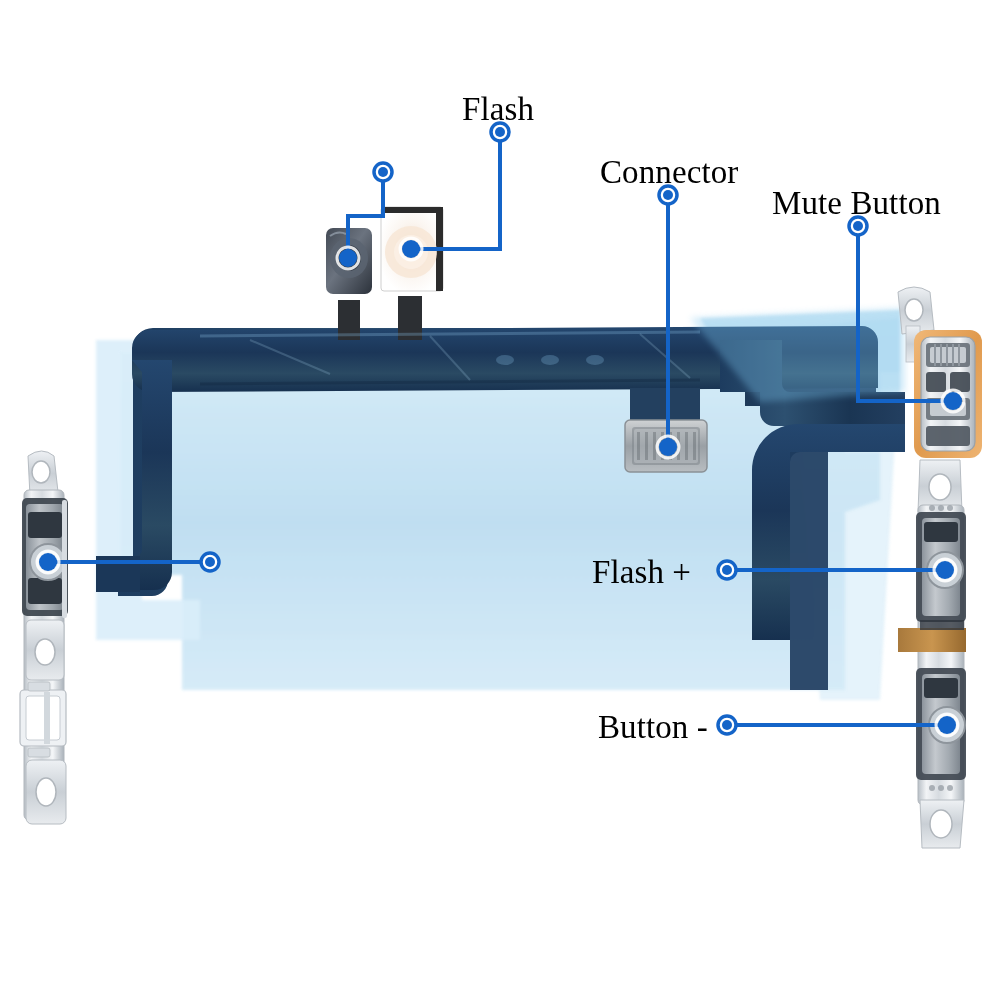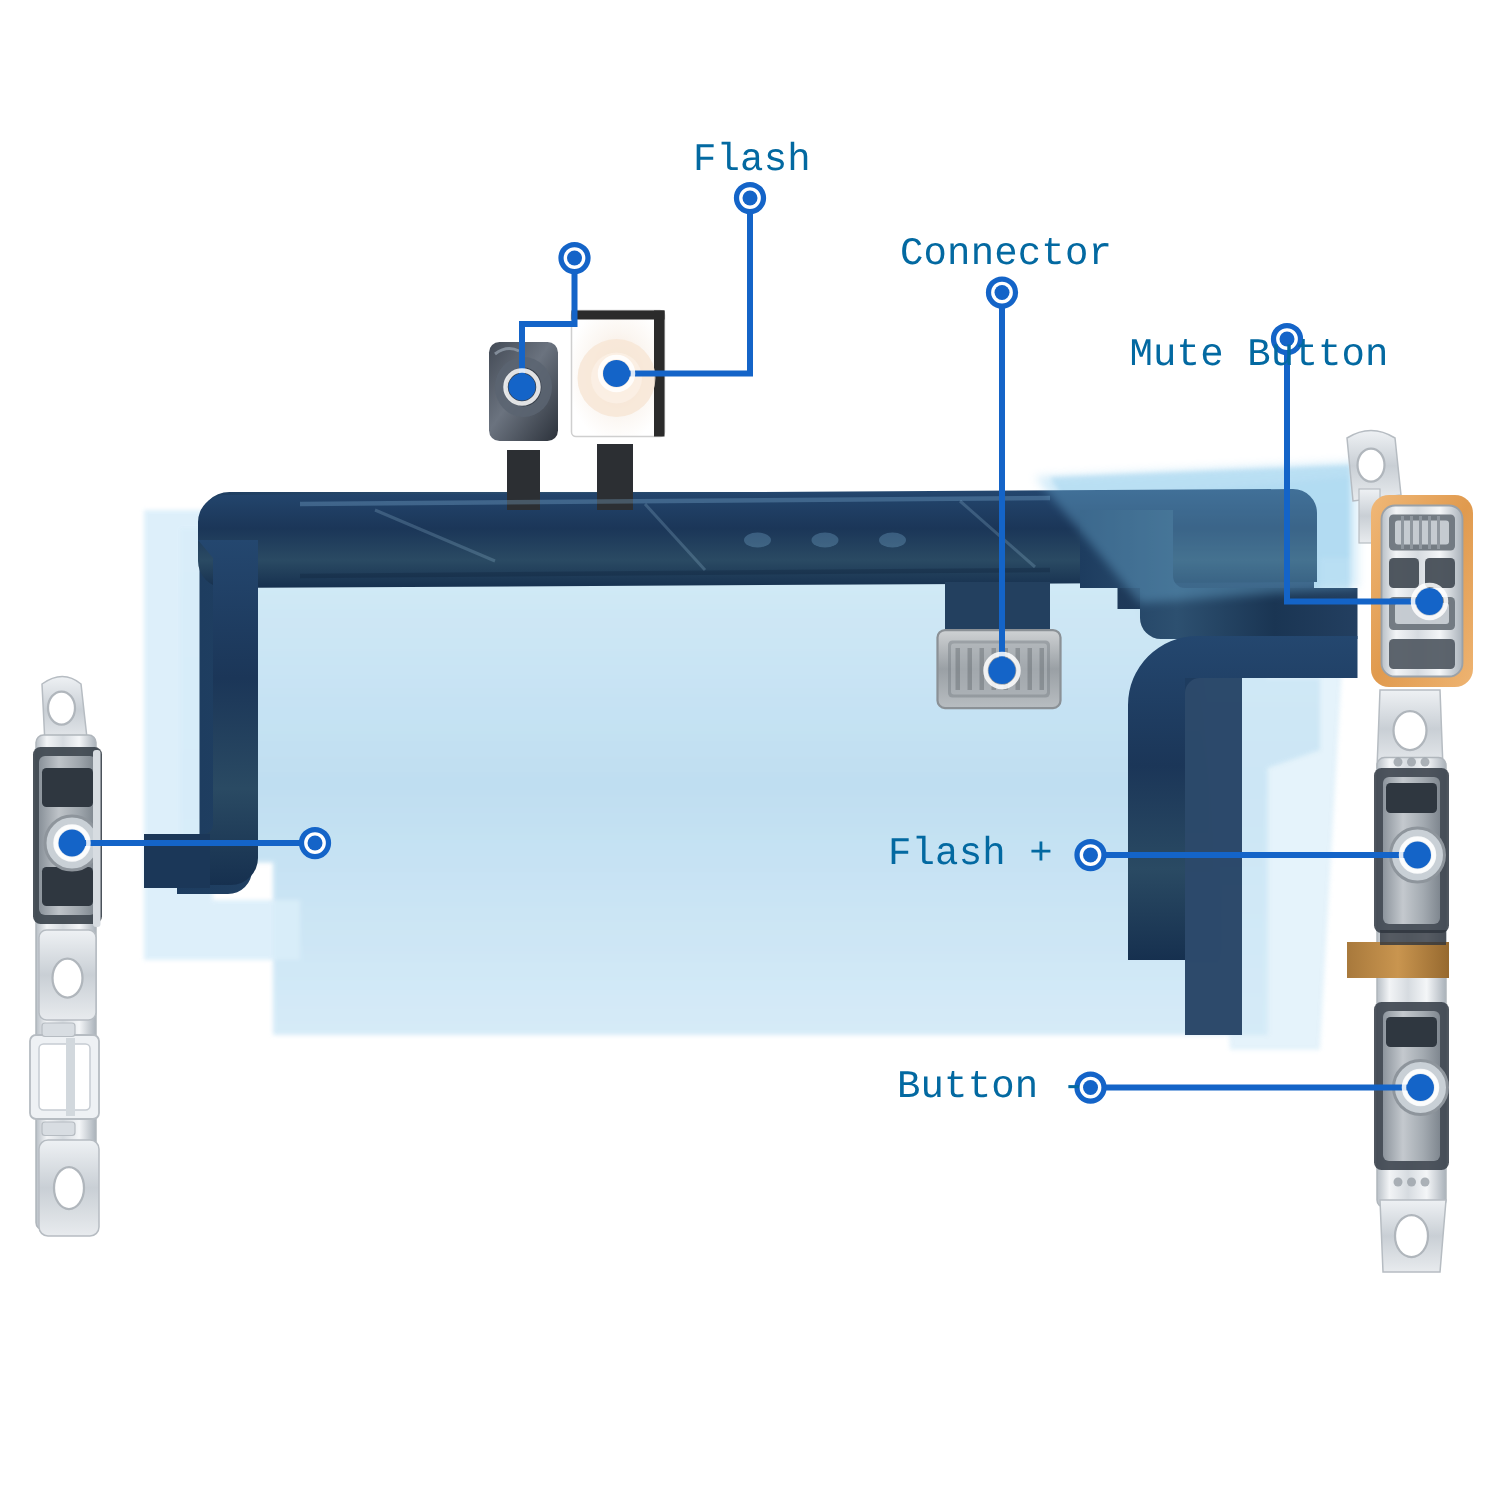--- a/index.html
+++ b/index.html
@@ -20,24 +20,24 @@
   }
   #diagram-svg {
     position: absolute;
     left: 0;
     top: 0;
     width: 1000px;
     height: 1000px;
   }
   .callout-label {
     position: absolute;
-    font-family: Liberation Mono, monospace;
-    font-size: 26px;
+    font-family: Liberation Serif, serif;
+    font-size: 33px;
     font-weight: 400;
-    color: #0369a1;
+    color: #000000;
     white-space: nowrap;
     letter-spacing: 0.1px;
     line-height: 1;
   }
 </style>
 </head>
 <body>
 
 <div id="stage">
 
@@ -352,20 +352,20 @@
           <circle cx="947" cy="725" r="9" fill="#1464c8"></circle>
         </g>
       </g>
   </svg>
 
 
   <div class="callout-label" style="left:462px; top:93px;">Flash</div>
 
   <div class="callout-label" style="left:600px; top:156px;">Connector</div>
 
-  <div class="callout-label" style="left:753px; top:187px;margin-top:36px;">Mute Button</div>
+  <div class="callout-label" style="left:772px; top:187px;">Mute Button</div>
 
 
   <div class="callout-label" style="left:592px; top:556px;">Flash +</div>
 
   <div class="callout-label" style="left:598px; top:711px;">Button -</div>
 
 </div>
 
 </body></html>

